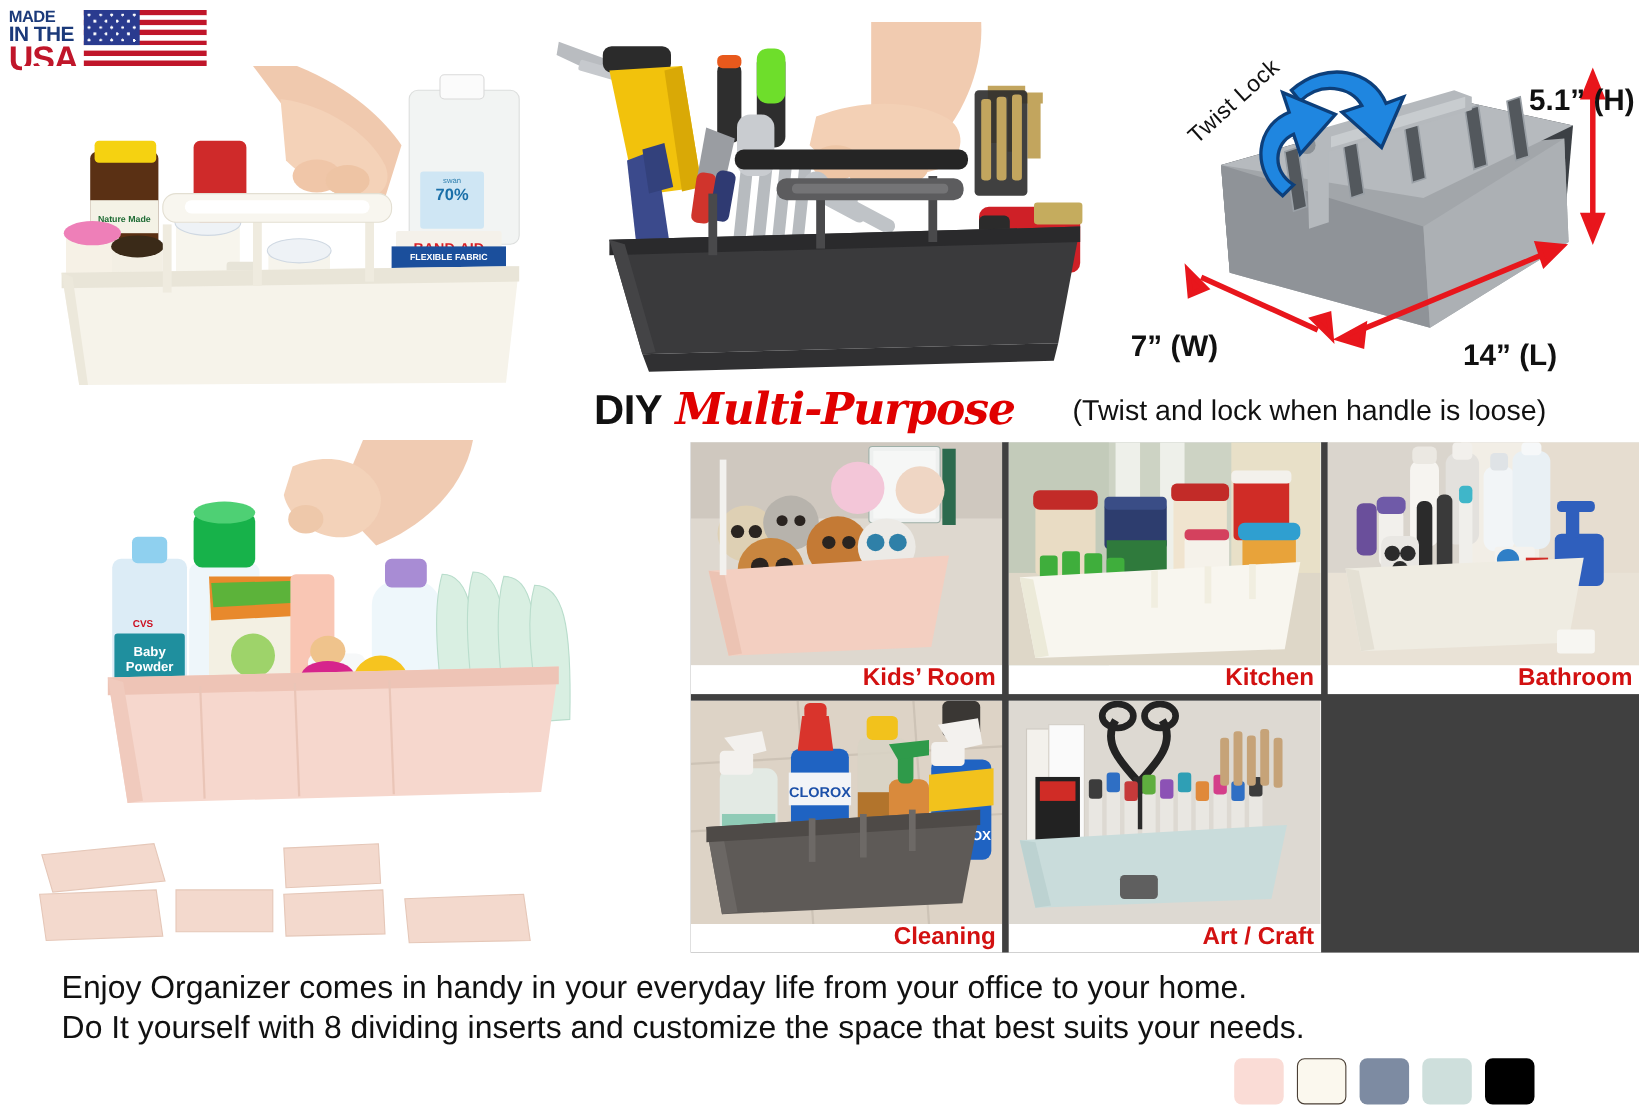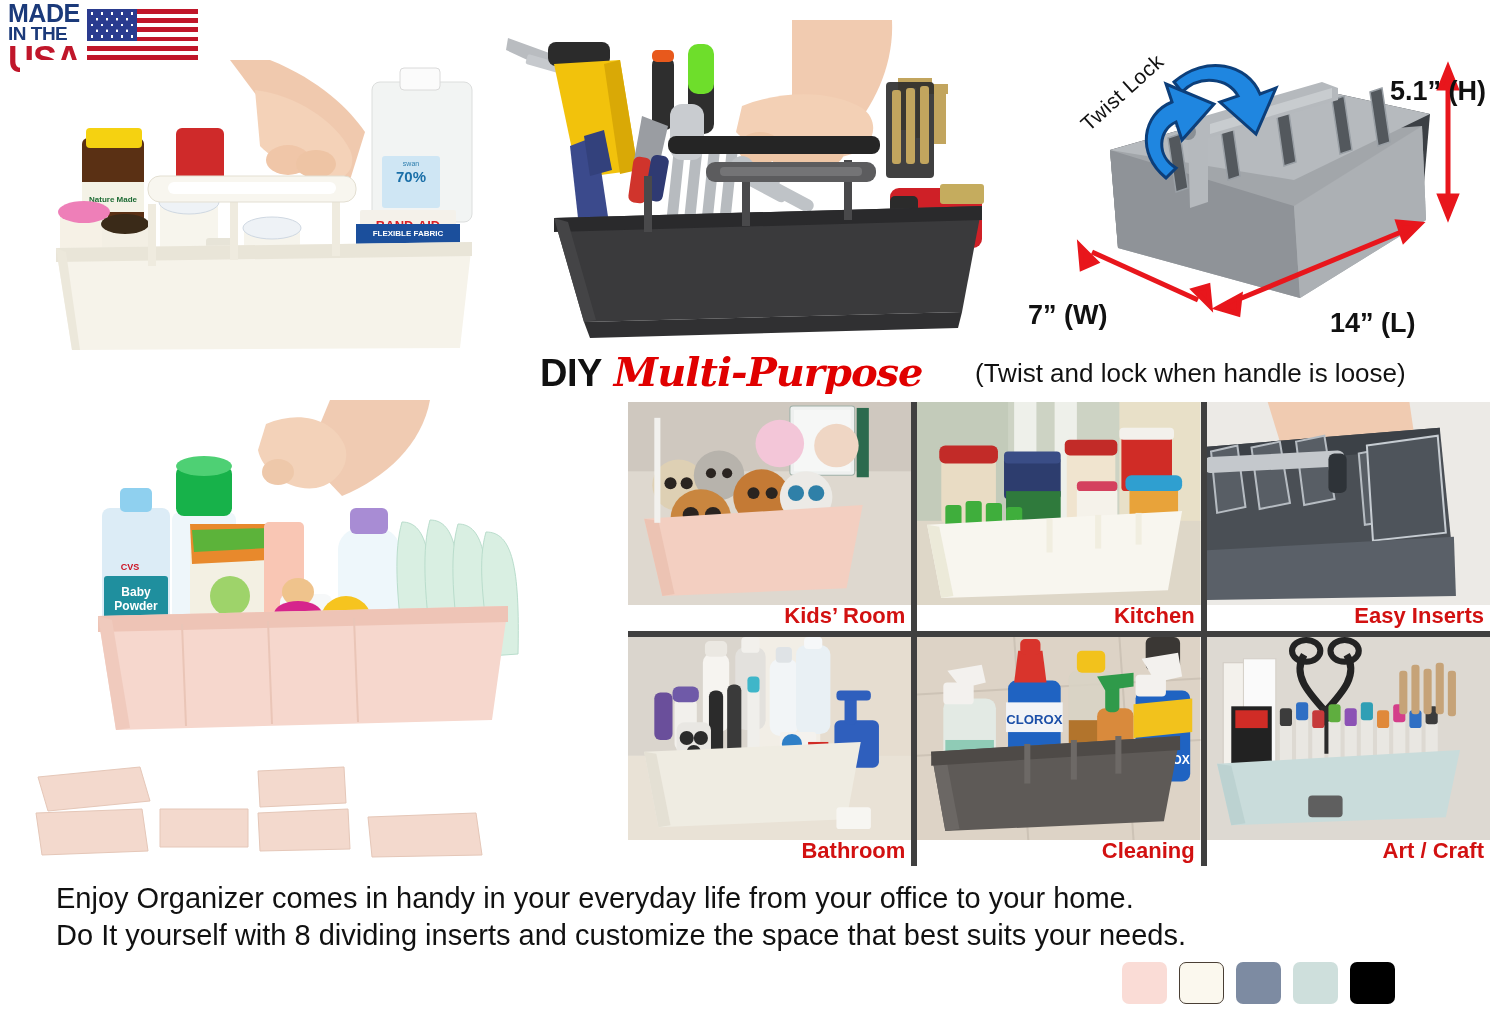--- a/index.html
+++ b/index.html
@@ -8,23 +8,23 @@
     background: #ffffff;
     font-family: "Liberation Sans", sans-serif;
     position: relative;
     overflow: hidden;
   }
   .stage { position: absolute; inset: 0; }
 
   
   .usa-badge { position: absolute; left: 8px; top: 8px; width: 190px; height: 62px; display: flex; align-items: center; gap: 6px; }
   .usa-words { font-weight: bold; line-height: 0.92; color: #1b3a7a; letter-spacing: -0.5px; }
-  .usa-words .l1 { font-size: 25px; display: block; }
+  .usa-words .l1 { font-size: 15px; display: block; }
   .usa-words .l2 { font-size: 19px; display: block; }
-  .usa-words .l3 { font-size: 36px; display: block; color: #c0162a; letter-spacing: -1px; }
+  .usa-words .l3 { font-size: 31px; display: block; color: #c0162a; letter-spacing: -1px; }
   .flag { width: 112px; height: 60px; position: relative; overflow: hidden; }
   .flag .stripe { position: absolute; left: 0; width: 100%; height: 7.69%; }
   .flag .canton { position: absolute; left: 0; top: 0; width: 45%; height: 53.8%; background: #2a3b8f; }
   .flag .stars { position: absolute; left: 0; top: 0; width: 45%; height: 53.8%;
     background-image:
       radial-gradient(circle at 10% 14%, #fff 0 1.3px, transparent 1.4px),
       radial-gradient(circle at 30% 14%, #fff 0 1.3px, transparent 1.4px),
       radial-gradient(circle at 50% 14%, #fff 0 1.3px, transparent 1.4px),
       radial-gradient(circle at 70% 14%, #fff 0 1.3px, transparent 1.4px),
       radial-gradient(circle at 90% 14%, #fff 0 1.3px, transparent 1.4px),
@@ -445,48 +445,20 @@
           <g fill="#f1eee0">
             <rect x="128" y="118" width="6" height="34"></rect>
               <rect x="176" y="114" width="6" height="34"></rect>
               <rect x="216" y="112" width="6" height="32"></rect>
           </g>
         </svg>
       </div>
       <span class="caption">Kitchen</span>
     </div>
 
-    <div class="cell">
-      <div class="cellphoto">
-        <svg viewBox="0 0 280 205" preserveAspectRatio="none">
-          <rect width="280" height="205" fill="#eceae6"></rect>
-
-          <path d="M60 0 L200 0 L208 56 C186 84 140 92 104 72 L72 40 Z" fill="#f0cbb1"></path>
-          <path d="M150 44 C178 40 198 58 196 82 C194 104 166 110 150 96 Z" fill="#f4d3ba"></path>
-
-          <path d="M-10 46 L230 26 L244 168 L-4 182 Z" fill="#4a4f55"></path>
-          <path d="M-10 46 L230 26 L230 46 L-10 66 Z" fill="#3c4147"></path>
-
-          <g fill="#585e65" stroke="#b6bcc2" stroke-width="2">
-            <path d="M4 50 L30 44 L38 106 L10 112 Z"></path>
-            <path d="M44 46 L72 40 L82 102 L52 108 Z"></path>
-            <path d="M88 40 L116 34 L126 98 L96 104 Z"></path>
-            <path d="M150 52 L190 44 L196 118 L156 124 Z"></path>
-          </g>
-
-          <path d="M158 44 L228 34 L236 132 L164 140 Z" fill="#4e545b" stroke="#c6ccd2" stroke-width="2"></path>
-
-          <rect x="-4" y="56" width="140" height="16" rx="7" fill="#c4c8cc" transform="rotate(-3 -4 56)"></rect>
-          <rect x="120" y="52" width="18" height="40" rx="6" fill="#2e3338"></rect>
-
-          <path d="M-4 150 L244 136 L246 196 L-4 200 Z" fill="#5a6068"></path>
-        </svg>
-      </div>
-      <span class="caption">Easy Inserts</span>
-    </div>
 
     <div class="cell">
       <div class="cellphoto">
         <svg viewBox="0 0 280 205" preserveAspectRatio="none">
           <rect width="280" height="205" fill="#efeae1"></rect>
           <rect x="0" y="0" width="120" height="120" fill="#dad5cd"></rect>
           <rect x="120" y="0" width="160" height="120" fill="#f2eee6"></rect>
           <rect x="190" y="0" width="90" height="205" fill="#e6ddd0"></rect>
           <rect x="0" y="120" width="280" height="85" fill="#e9e2d6"></rect>
 

